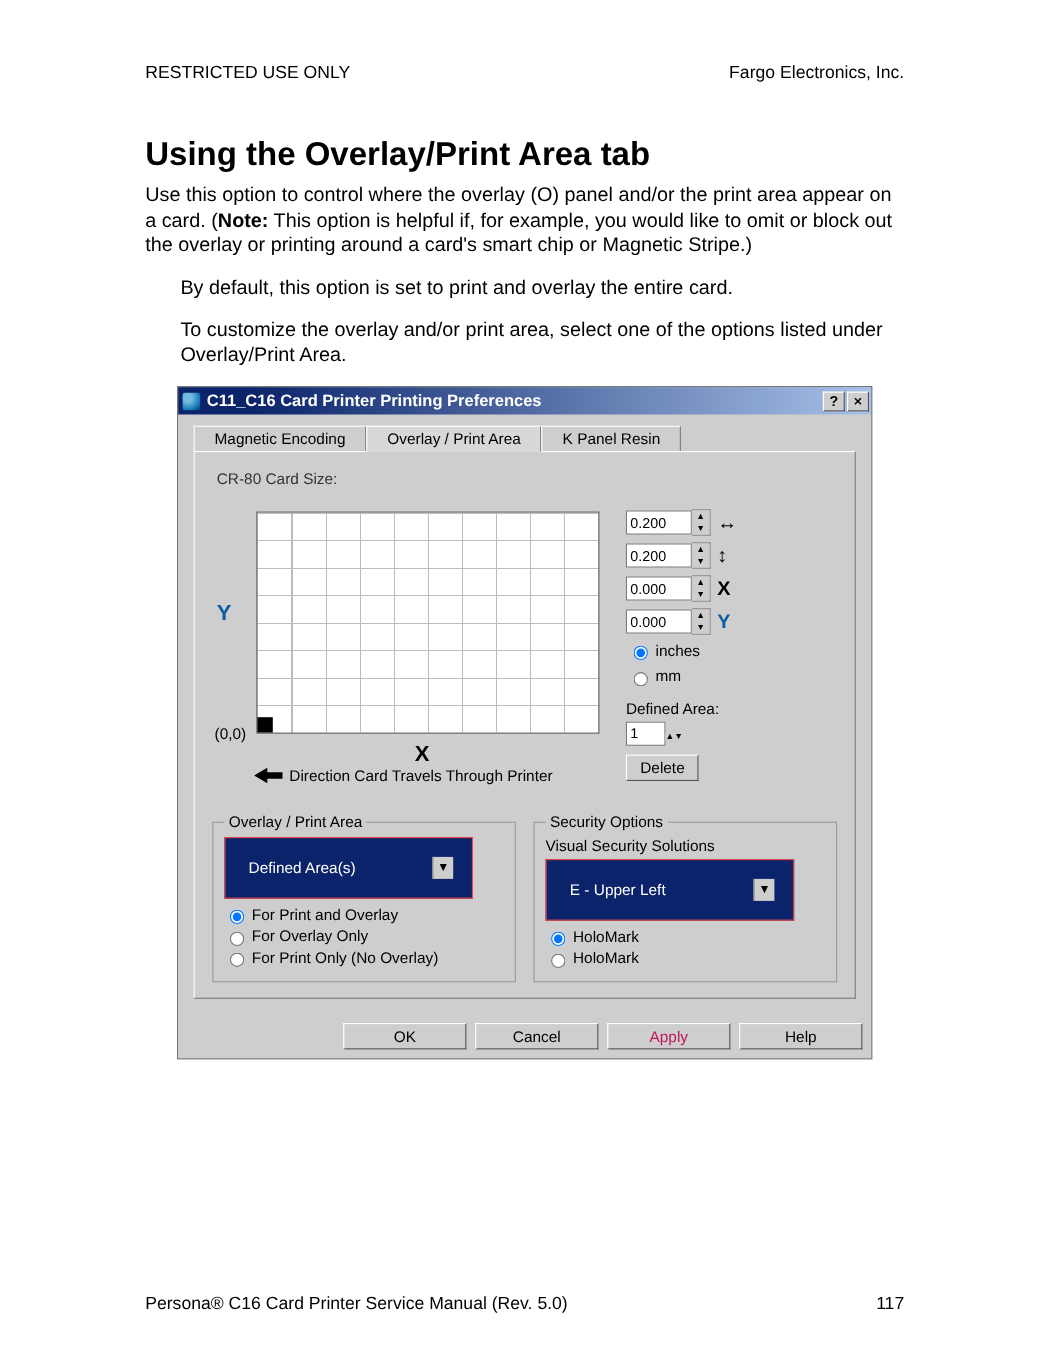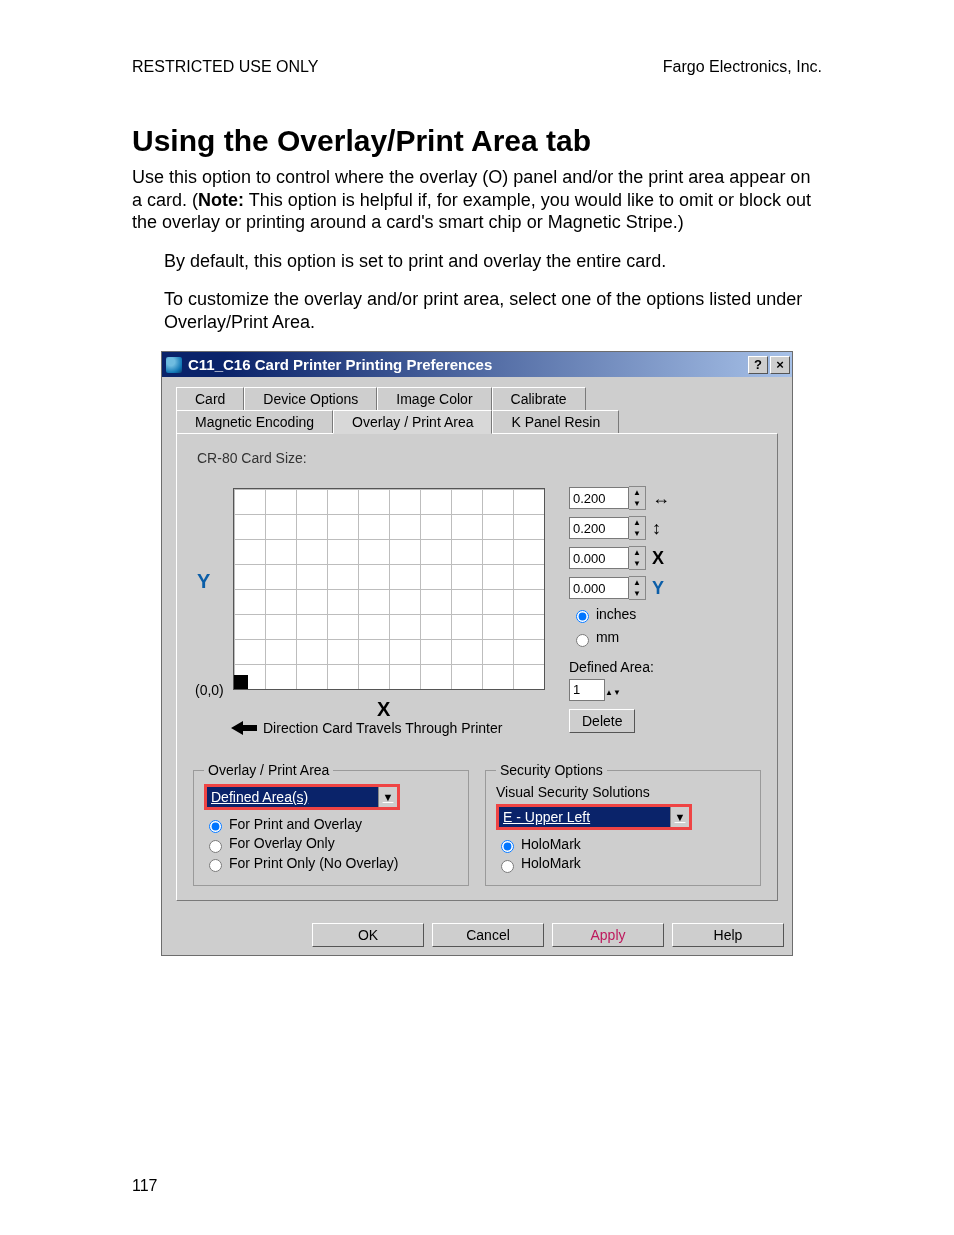--- a/index.html
+++ b/index.html
@@ -172,23 +172,23 @@
     flex: 1;
     border: 1px solid #9a9a9a;
     padding: 6px 10px 10px 10px;
     min-width: 0;
   }
   fieldset.grp legend {
     font-size: 14px; padding: 0 4px;
   }
   .combo {
     height: 20px; width: 190px;
-    border: 3px solid #ef4444; background: #fff;
+    border: 1px solid #ef4444; background: #fff;
     display: flex; align-items: center;
-    font-size: 14px; padding: 0; text-decoration: underline;
+    font-size: 14px; padding: 17px;
   }
   .combo.selblue { background: #0a236a; color: #fff; }
   .combo .txt { flex: 1; padding: 0 4px; }
   .combo .arrow {
     width: 18px; height: 20px; background: #cecece;
     border-left: 1px solid #888;
     display: flex; align-items: center; justify-content: center;
     color:#000; font-size: 11px;
   }
   .rlist { font-size: 14px; margin-top: 6px; }
@@ -222,26 +222,20 @@
 
   <div class="titlebar">
     <span class="app-icon"></span>
     <span>C11_C16 Card Printer Printing Preferences</span>
     <span class="spacer"></span>
     <span class="tb-btn">?</span>
     <span class="tb-btn">×</span>
   </div>
 
   <div class="client">
-    <div class="tabstrip">
-      <div class="tab">Card</div>
-      <div class="tab">Device Options</div>
-      <div class="tab">Image Color</div>
-      <div class="tab">Calibrate</div>
-    </div>
     <div class="tabstrip">
       <div class="tab">Magnetic Encoding</div>
       <div class="tab active">Overlay / Print Area</div>
       <div class="tab">K Panel Resin</div>
     </div>
 
     <div class="tabpage">
       <div class="card-label">CR-80 Card Size:</div>
 
       <div class="gridbox">
@@ -359,14 +353,15 @@
 
   <div class="dlg-buttons">
     <span class="btn">OK</span>
     <span class="btn">Cancel</span>
     <span class="btn disabled">Apply</span>
     <span class="btn">Help</span>
   </div>
 </div>
 
 <div class="footer">
+  <span>Persona® C16 Card Printer Service Manual (Rev. 5.0)</span>
   <span>117</span>
 </div>
 
 </body></html>

